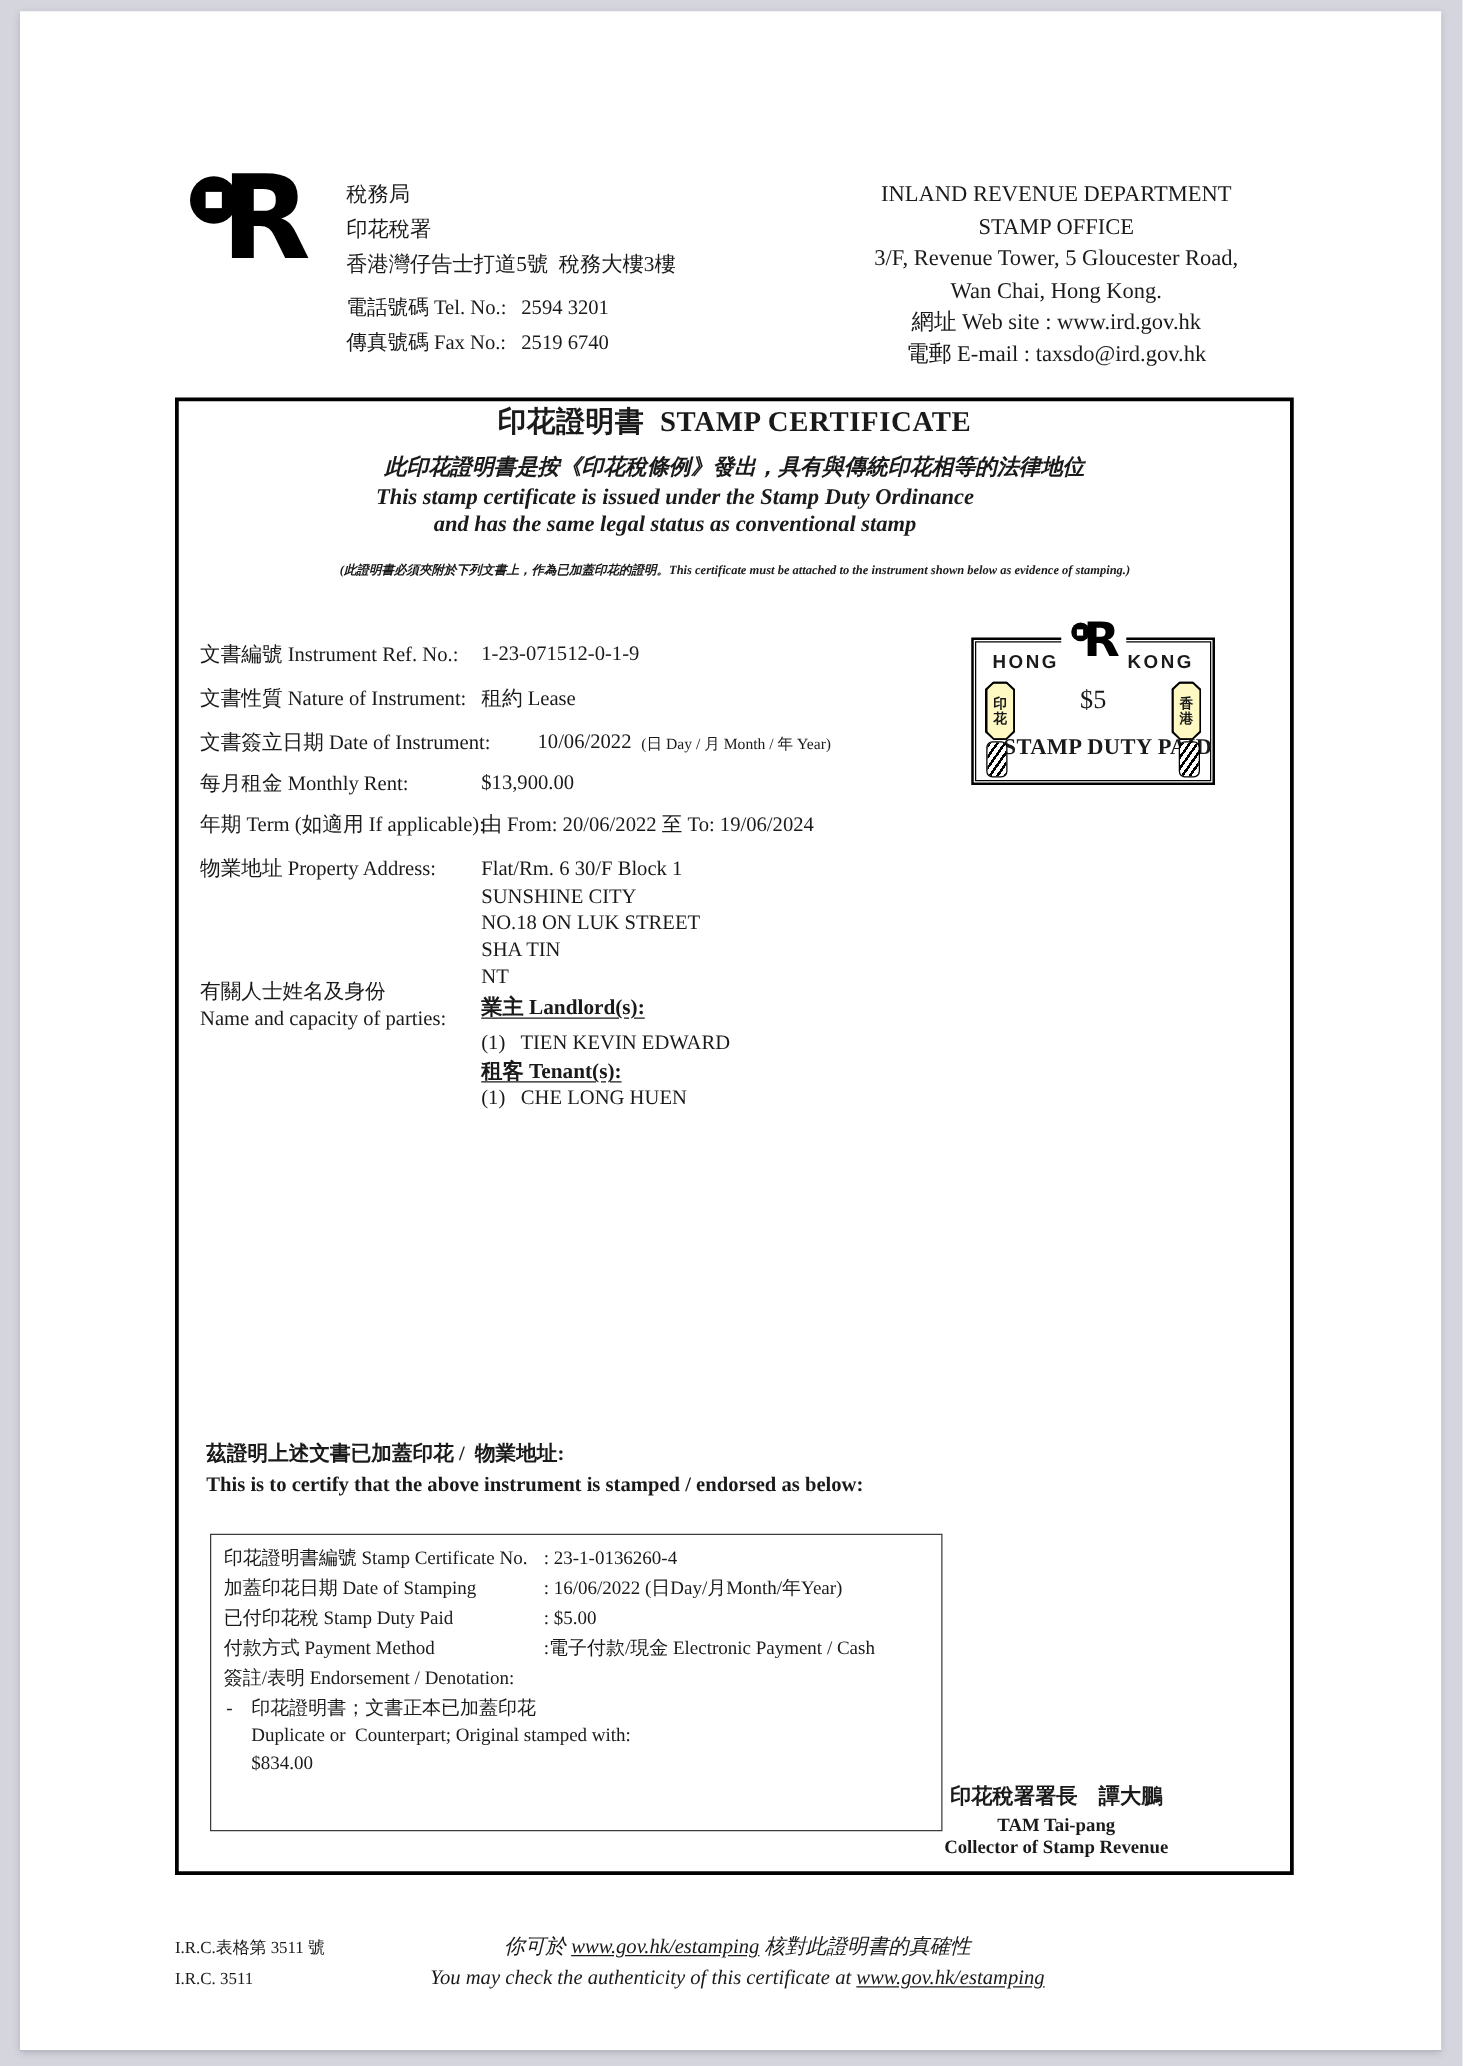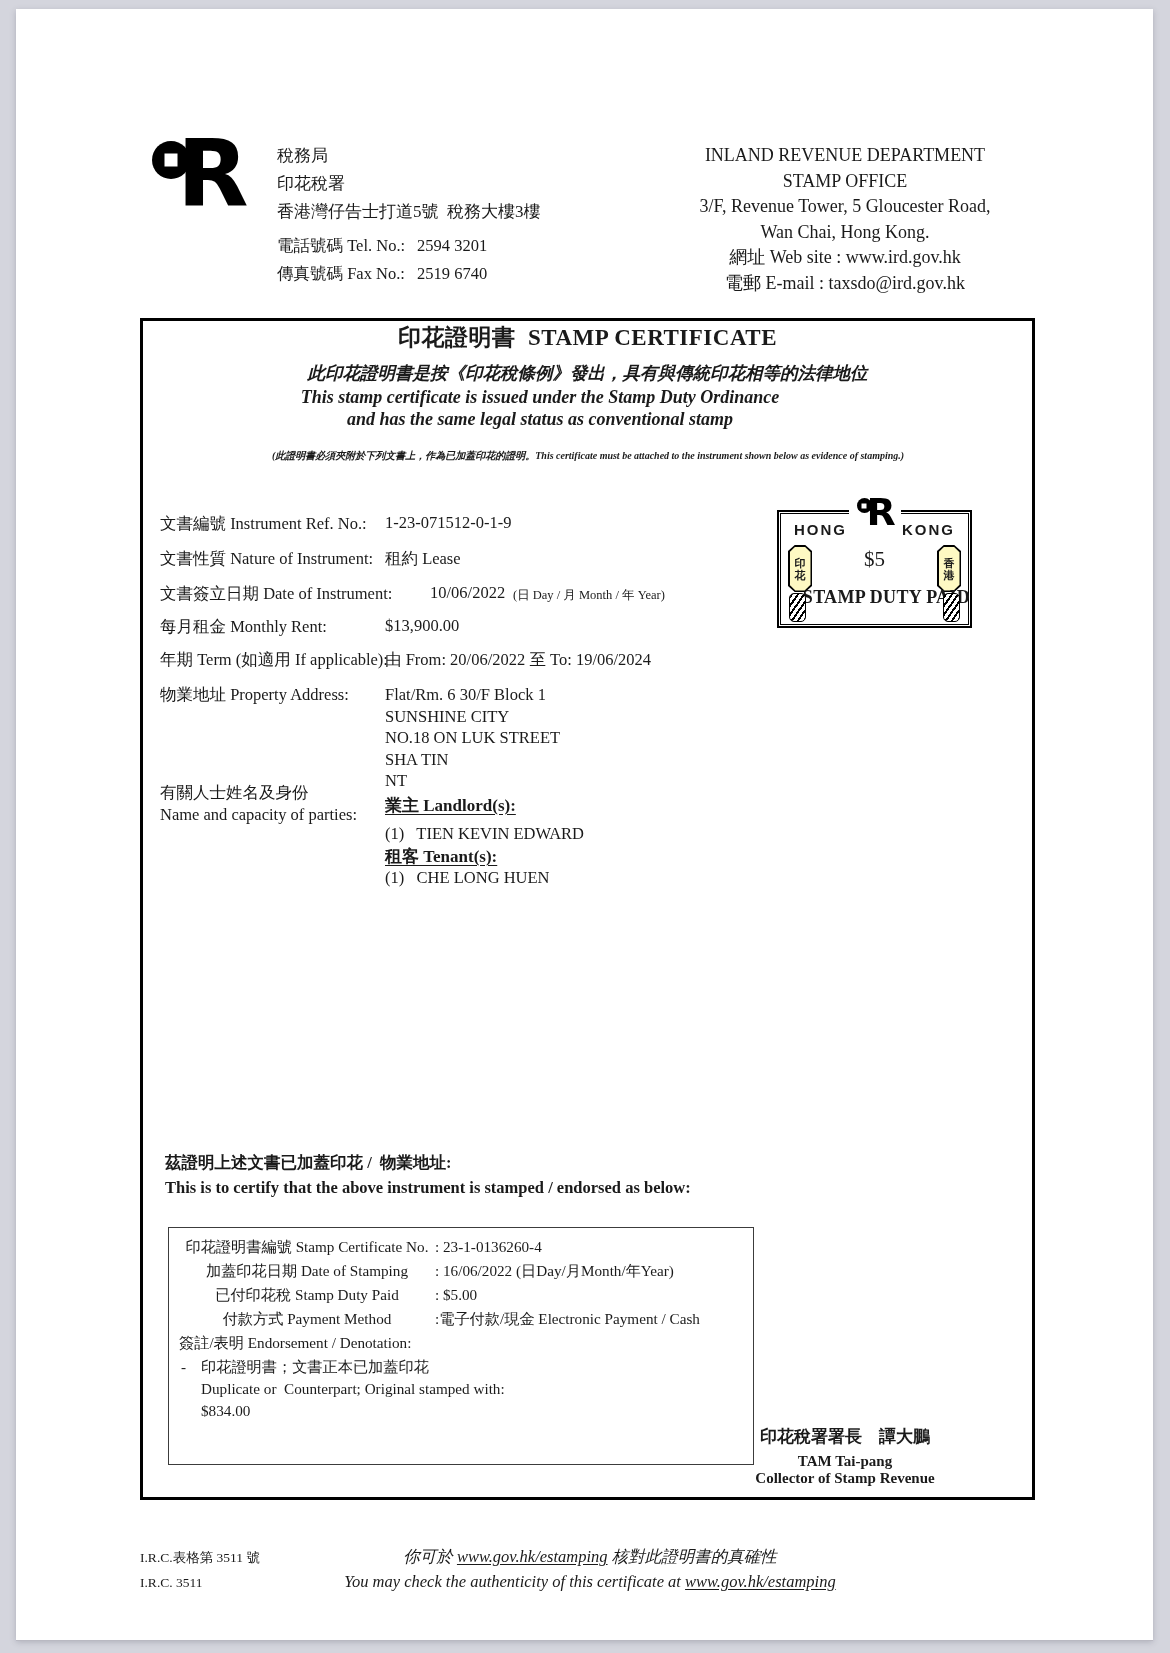--- a/index.html
+++ b/index.html
@@ -58,21 +58,21 @@
     clip-path:polygon(28% 0,72% 0,100% 13%,100% 87%,72% 100%,28% 100%,0 87%,0 13%);}
   .tablet .tin{width:21px;height:44px;background:#fef9c3;display:flex;align-items:center;justify-content:center;text-align:center;
     clip-path:polygon(28% 0,72% 0,100% 13%,100% 87%,72% 100%,28% 100%,0 87%,0 13%);
     font-size:11px;line-height:12px;font-weight:bold;width:21px;word-break:break-all;padding:0 4px;box-sizing:border-box;}
   .coil{position:absolute;bottom:5px;width:15px;height:27px;border-radius:4px;
     background:repeating-linear-gradient(-55deg,#000 0 2px,#fff 2px 5px);outline:1px solid #000;}
   
   .certify{font-weight:bold;font-size:16.5px;}
   .endorse-box{left:168px;top:1227px;width:586px;height:238px;border:1.5px solid #3c3c3c;box-sizing:border-box;
     padding:7px 10px;font-size:15.2px;line-height:24px;}
-  .e-row{display:flex;text-align:center;}
+  .e-row{display:flex;}
   .e-row .el{width:256px;flex:none;}
   .e-item{display:flex;line-height:22px;margin-top:1px;}
   .e-item .dash{width:20px;flex:none;padding-left:2px;}
   
   .sig{left:700px;top:1426px;width:290px;text-align:center;font-weight:bold;}
   .sig .cn{font-size:17px;line-height:22px;margin-bottom:5px;}
   .sig .nm,.sig .ti{font-size:15px;line-height:17px;}
   
   .foot-left{left:140px;font-size:13.5px;}
   .foot-center{left:240px;width:700px;text-align:center;font-size:16.5px;font-style:italic;}

